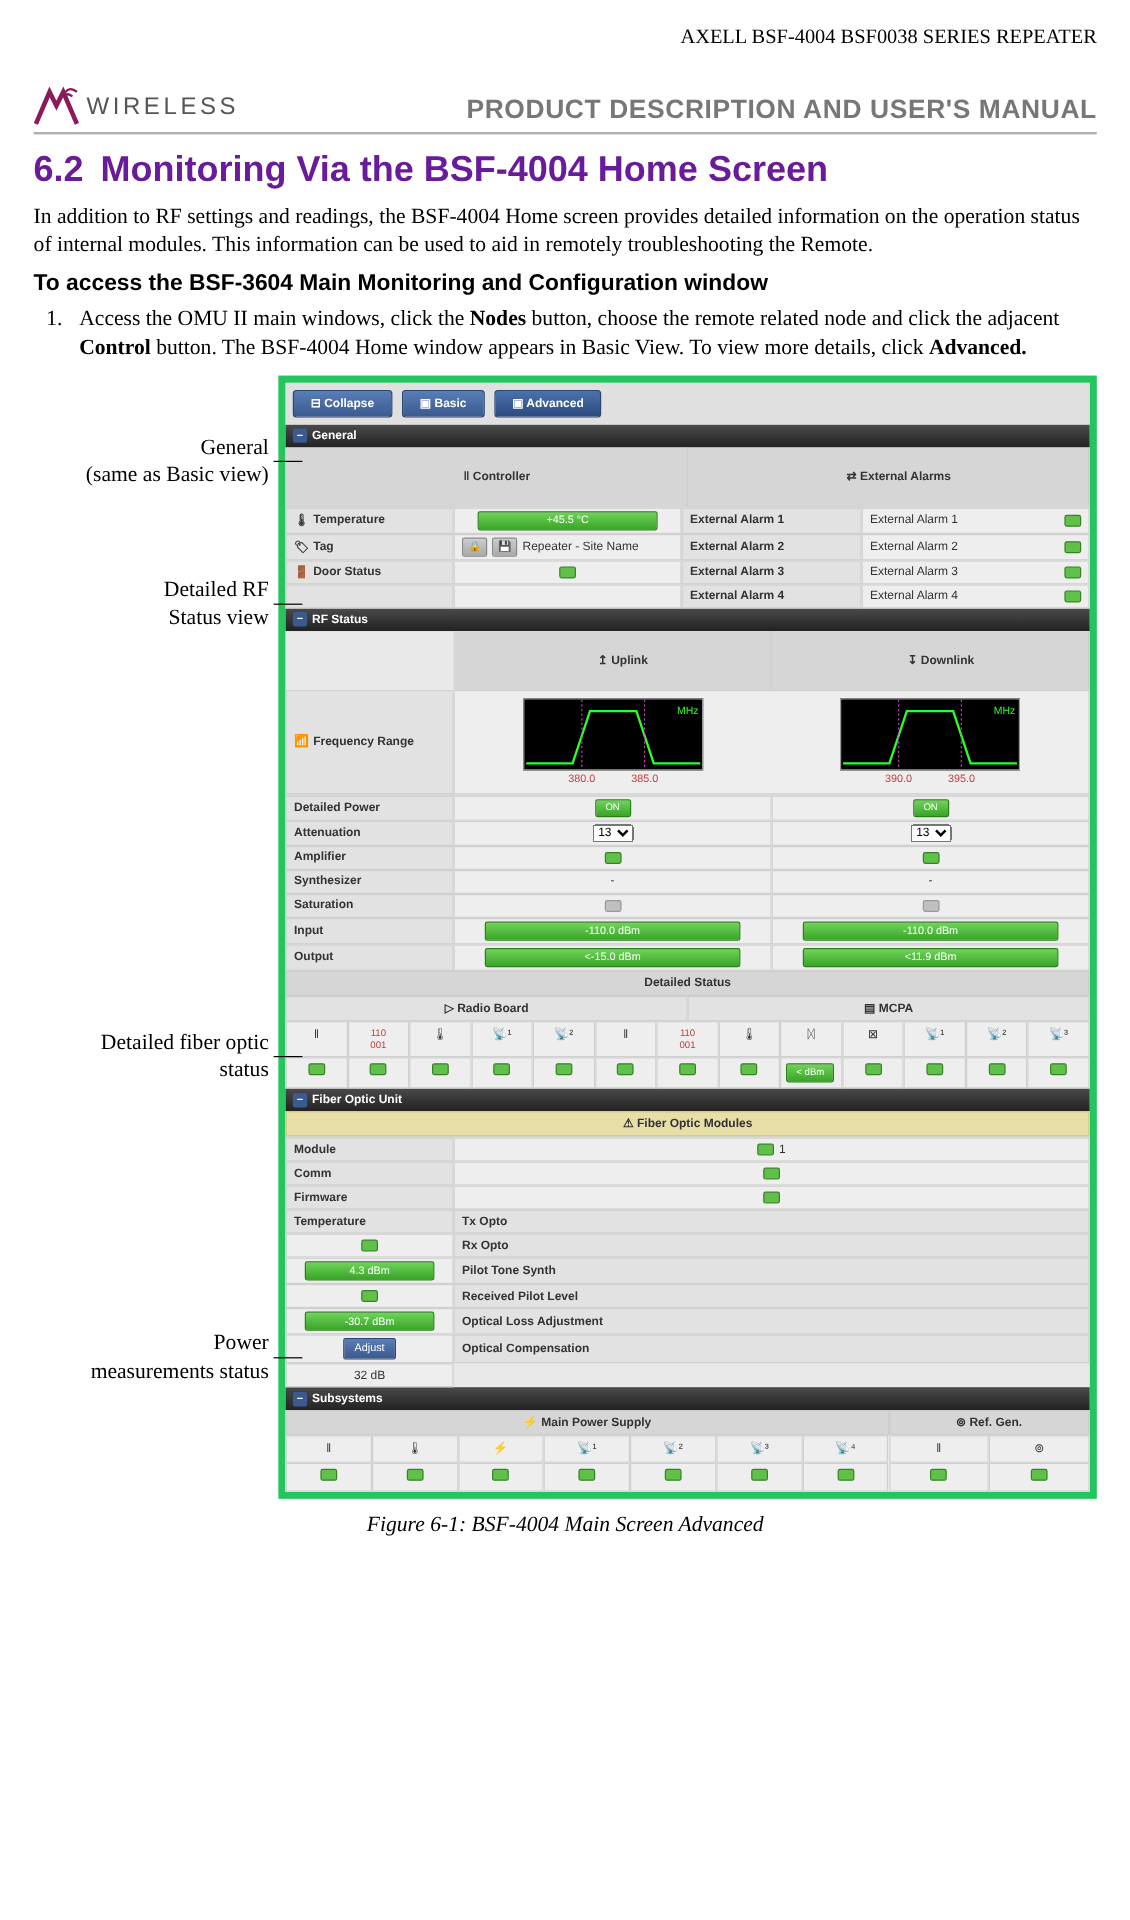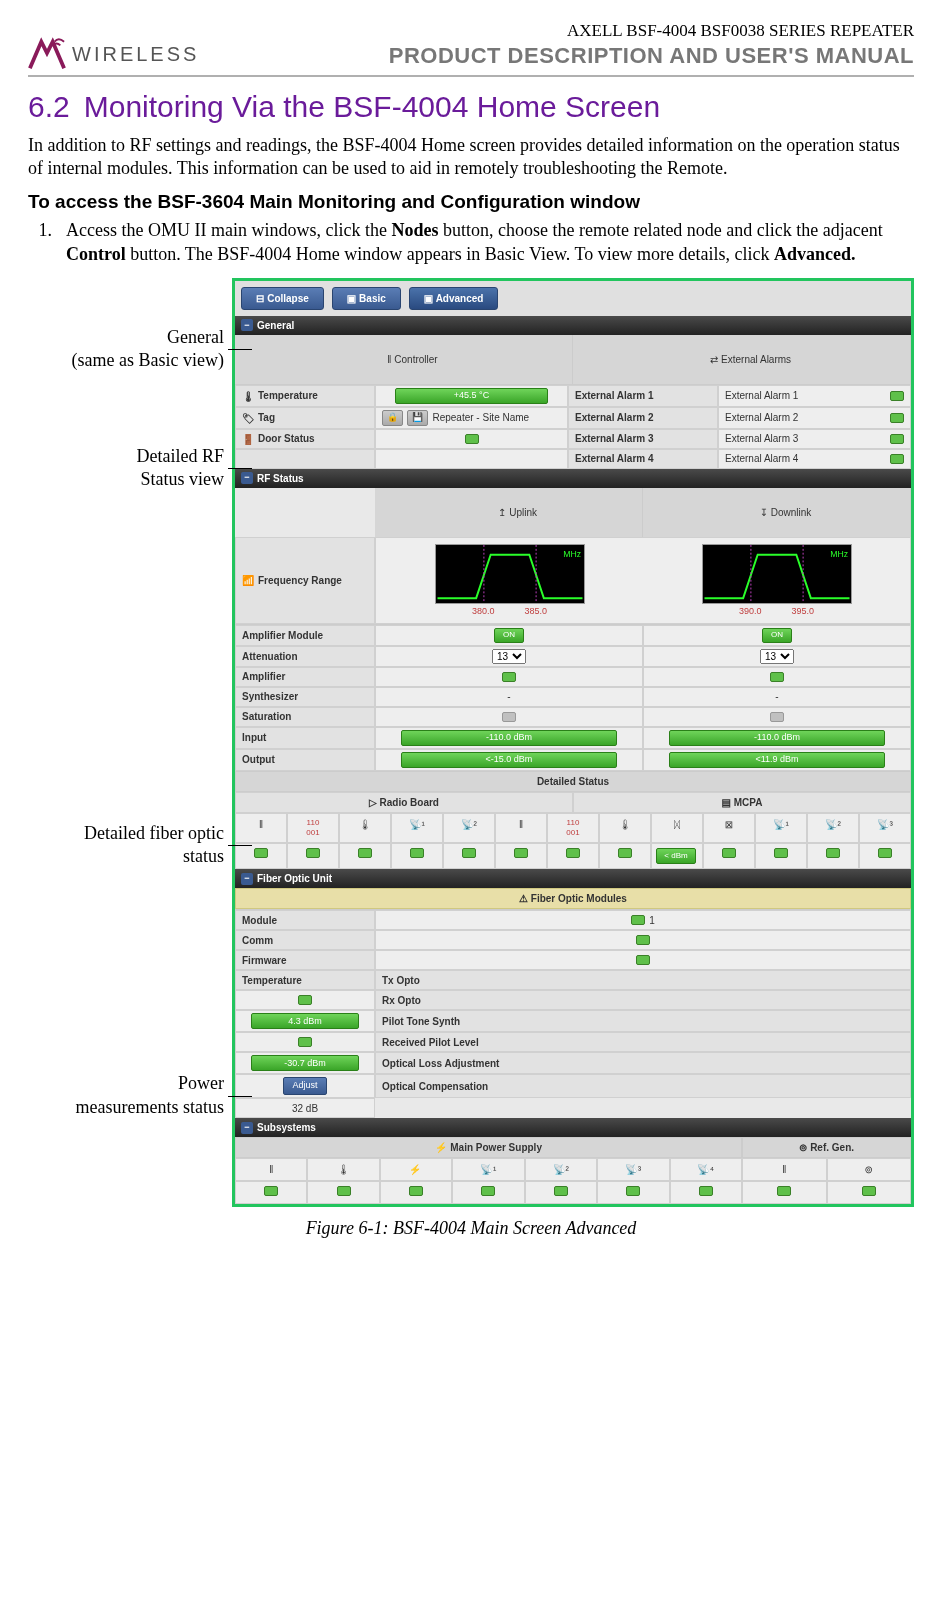--- a/index.html
+++ b/index.html
@@ -22,26 +22,26 @@
   }
   .logo { display: flex; align-items: center; gap: 6px; }
   .logo-mark {
     width: 38px; height: 34px;
     position: relative;
   }
   .logo-mark svg { width: 100%; height: 100%; }
   .logo-text { font-family: Arial, sans-serif; font-size: 20px; color: #555; letter-spacing: 3px; }
   .header-right { text-align: right; }
   .header-line1 { font-family: "Times New Roman", serif; font-size: 17px; font-variant: small-caps; }
-  .header-line2 { font-family: Arial, sans-serif; font-size: 22px; color: #777; font-weight: bold; letter-spacing: .5px; }
+  .header-line2 { font-family: Arial, sans-serif; font-size: 22px; color: #777; font-weight: bold; letter-spacing: .5px; margin-top: 35px; }
   h2.section-title {
     color: #6a1b9a;
     font-family: Arial, sans-serif;
     font-size: 30px;
-    font-weight: normal;
+    font-weight: bold;
     margin: 10px 0 8px;
   }
   .section-num { margin-right: 14px; }
   p.intro { margin-bottom: 10px; }
   .subhead { font-family: Arial, sans-serif; font-weight: bold; font-size: 19px; margin: 8px 0 4px; }
   .step { display: flex; gap: 14px; margin-bottom: 8px; }
   .step-num { width: 24px; text-align: right; }
   .step-body { flex: 1; }
   .bold { font-weight: bold; }
 
@@ -67,21 +67,21 @@
     height: 1px;
     background: #000;
   }
   .label-general { margin-top: 4px; margin-bottom: 72px; }
   .label-rf { margin-bottom: 330px; }
   .label-fiber { margin-bottom: 204px; }
   .label-power { }
 
   .panel-col {
     flex: 1;
-    border: 3px solid #22c55e;
+    border: 6px solid #22c55e;
     background: #efefef;
     font-family: Verdana, Arial, sans-serif;
     font-size: 10px;
     color: #333;
   }
   .tabbar {
     background: #e0e0e0;
     padding: 6px;
     display: flex;
     gap: 8px;
@@ -123,21 +123,21 @@
     padding: 0;
   }
   .two-col-head {
     display: flex;
     background: #d6d6d6;
   }
   .two-col-head > div {
     flex: 1;
     text-align: center;
     padding: 18px;
-    font-weight: normal;
+    font-weight: bold;
     font-size: 10px;
     border-right: 1px solid #ccc;
     margin-left: 18px;
   }
   .grid {
     display: grid;
     border-top: 1px solid #ccc;
   }
   .grid-4 { grid-template-columns: 140px 1fr 150px 1fr; }
   .grid-3 { grid-template-columns: 140px 1fr 1fr; }
@@ -492,21 +492,21 @@
               <div class="freq-ticks">
                   <span>390.0</span>
                   <span>395.0</span>
                 </div>
             </div>
           </div>
         </div>
 
         <div class="grid grid-3">
           <div class="cell dark">
-              <span>Amplifier Module</span>
+              <span>Detailed Power</span>
             </div>
           <div class="cell center">
               <span class="pill-on">ON</span>
             </div>
           <div class="cell center">
               <span class="pill-on">ON</span>
             </div>
 
           <div class="cell dark">
               <span>Attenuation</span>

